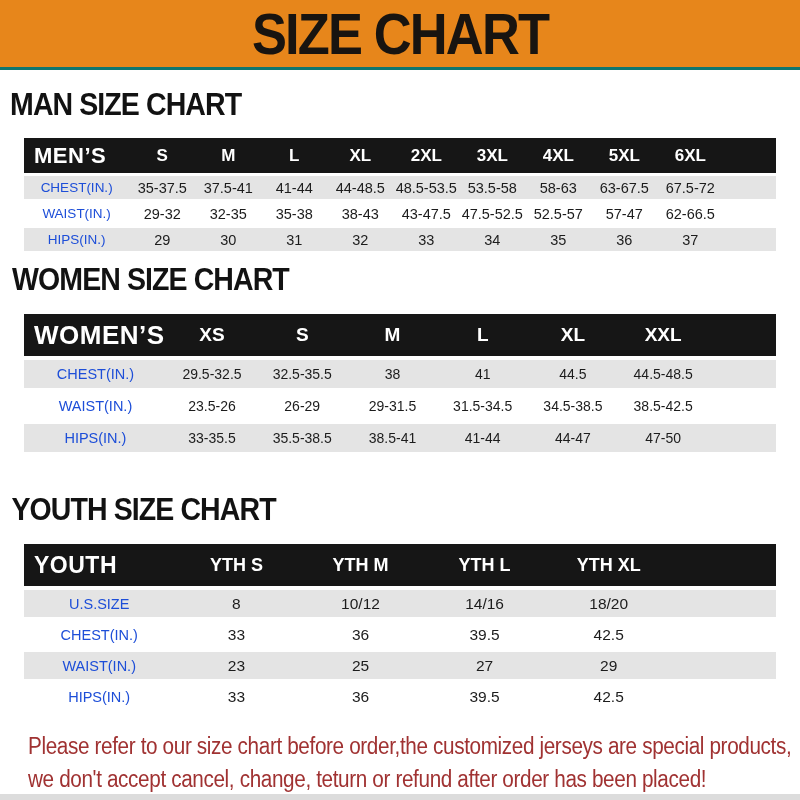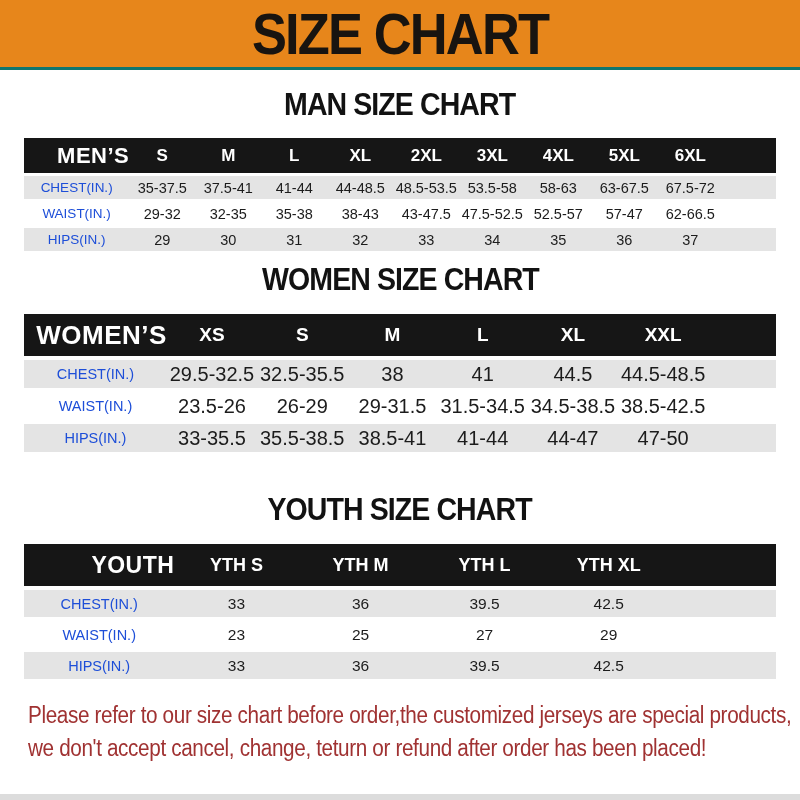--- a/index.html
+++ b/index.html
@@ -23,21 +23,21 @@
     display: inline-block;
     font-size: 57px;
     line-height: 68px;
     font-weight: 700;
     color: #181410;
     letter-spacing: -2px;
     transform: scaleX(0.92);
   }
 
   
-  .section-heading { text-align: center; }
+  .section-heading { }
   .section-heading span {
     display: inline-block;
     font-size: 31px;
     font-weight: 700;
     color: #121212;
     letter-spacing: -1px;
     transform: scaleX(0.92);
   }
   .heading-man   { margin-top: 17px; }
   .heading-women { margin-top: 8px; }
@@ -55,21 +55,21 @@
     vertical-align: middle;
     overflow: hidden;
     white-space: nowrap;
   }
   table.size-table thead tr {
     background: #161616;
     color: #ffffff;
   }
   table.size-table thead th { font-weight: 700; }
   table.size-table thead th.corner-label {
-    text-align: right;
+    text-align: left;
     padding-left: 10px;
     letter-spacing: 0.5px;
     margin-left: 42px;
   }
   table.size-table tbody tr:nth-child(odd)  { background: #e4e4e4; }
   table.size-table tbody tr:nth-child(even) { background: #ffffff; }
   table.size-table tbody td { color: #1c1c1c; }
   table.size-table tbody td.row-label { color: #1d4ed8; }
 
   
@@ -83,21 +83,21 @@
   .sec-mens col.c-label  { width: 14%; }
   .sec-mens col.c-data   { width: 8.78%; }
   .sec-mens col.c-filler { width: 7%; }
 
   
   .sec-womens table { border-spacing: 0 4px; }
   .sec-womens thead tr { height: 42px; }
   .sec-womens thead th { font-size: 19px; }
   .sec-womens thead th.corner-label { font-size: 26px; }
   .sec-womens tbody tr { height: 28px; }
-  .sec-womens tbody td { font-size: 20px; }
+  .sec-womens tbody td { font-size: 14px; }
   .sec-womens tbody td.row-label { font-size: 14.5px; }
   .sec-womens col.c-label  { width: 19%; }
   .sec-womens col.c-data   { width: 12%; }
   .sec-womens col.c-filler { width: 9%; }
 
   
   .sec-youth table { border-spacing: 0 4px; }
   .sec-youth thead tr { height: 42px; }
   .sec-youth thead th { font-size: 18px; }
   .sec-youth thead th.corner-label { font-size: 23px; }
@@ -294,20 +294,28 @@
           <th class="corner-label">YOUTH</th>
           <th>YTH S</th>
           <th>YTH M</th>
           <th>YTH L</th>
           <th>YTH XL</th>
           <th></th>
         </tr>
       </thead>
       <tbody>
         <tr>
+          <td class="row-label">U.S.SIZE</td>
+          <td>8</td>
+          <td>10/12</td>
+          <td>14/16</td>
+          <td>18/20</td>
+          <td></td>
+        </tr>
+        <tr>
           <td class="row-label">CHEST(IN.)</td>
           <td>33</td>
           <td>36</td>
           <td>39.5</td>
           <td>42.5</td>
           <td></td>
         </tr>
         <tr>
           <td class="row-label">WAIST(IN.)</td>
           <td>23</td>

